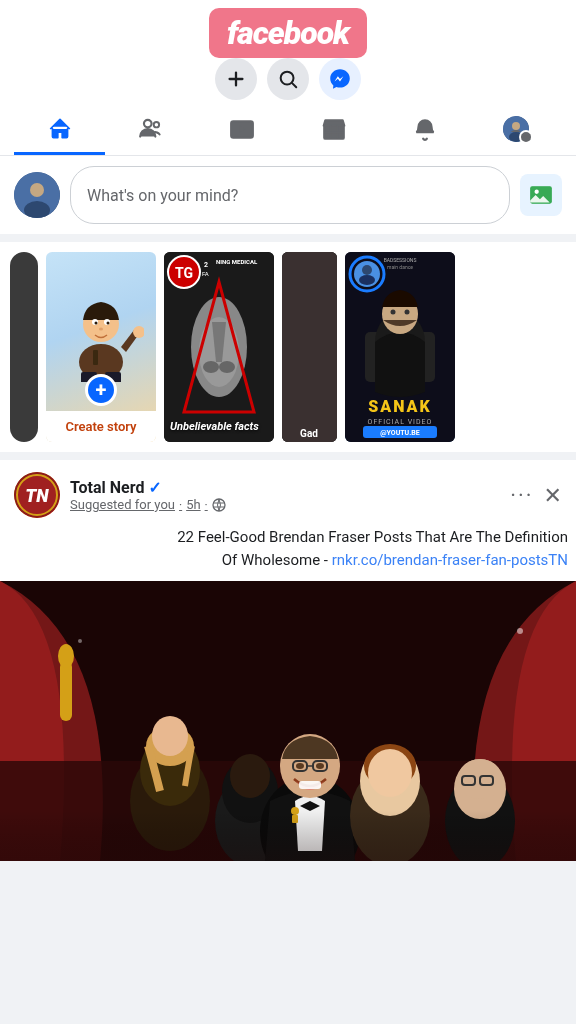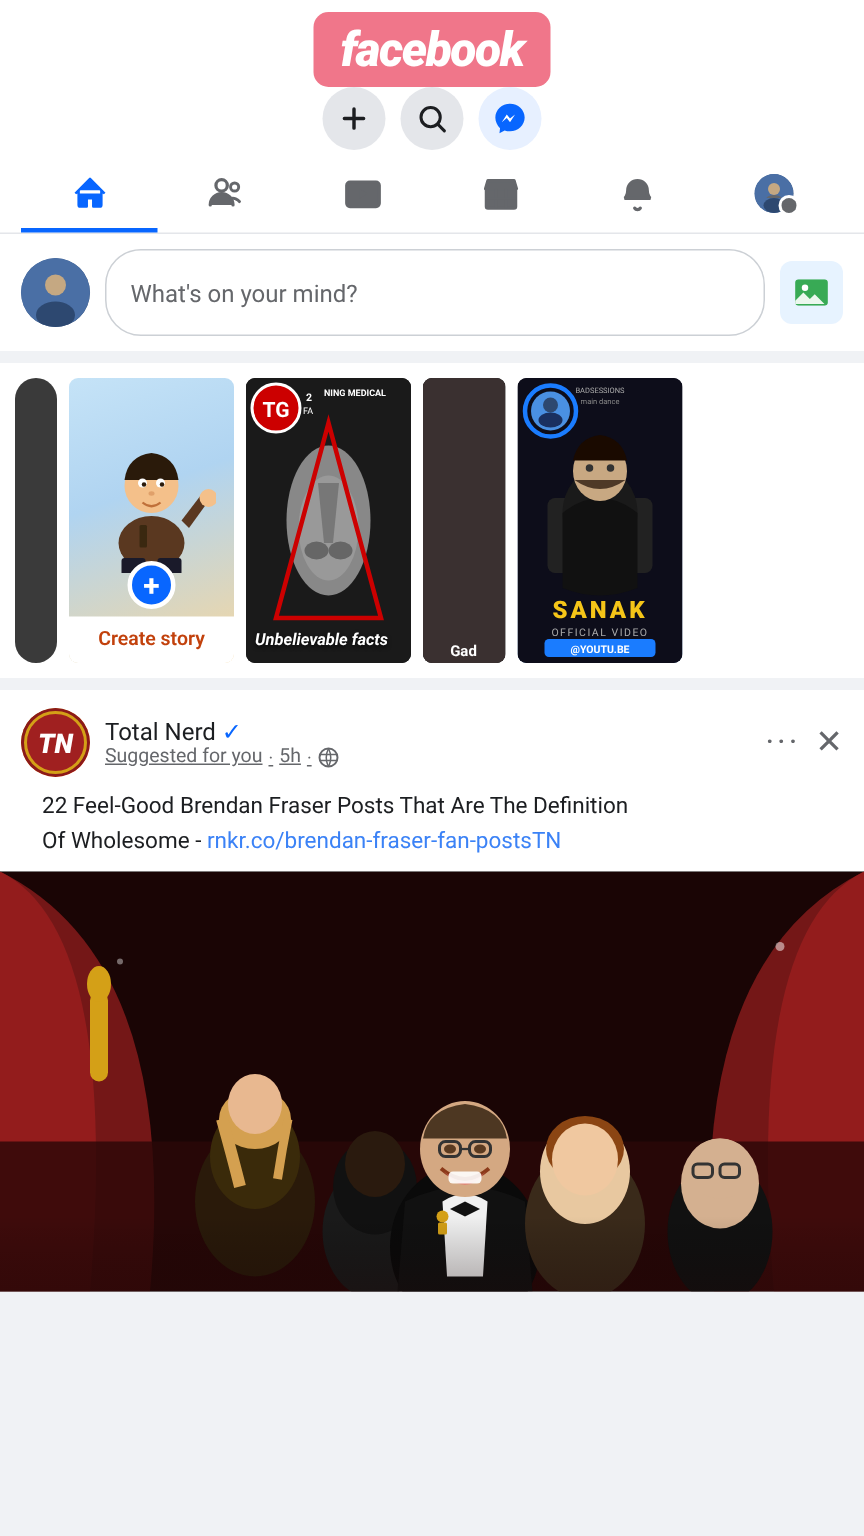--- a/index.html
+++ b/index.html
@@ -283,21 +283,21 @@
       font-size: 18px;
       font-weight: 900;
       color: white;
       font-style: italic;
     }
     .post-meta {
       flex: 1;
     }
     .post-author {
       font-size: 16px;
-      font-weight: 400;
+      font-weight: 700;
       color: #1c1e21;
       display: flex;
       align-items: center;
       gap: 4px;
     }
     .verified-badge {
       color: #0866ff;
       font-size: 16px;
     }
     .post-subtitle {
@@ -318,24 +318,25 @@
       color: #65676b;
       cursor: pointer;
       letter-spacing: 2px;
     }
     .close-btn {
       font-size: 22px;
       color: #65676b;
       cursor: pointer;
     }
     .post-text {
-      padding: 0 28px 10px;
+      padding: 0 8px 10px;
       font-size: 15px;
       line-height: 1.5;
       color: #1c1e21;
+      text-align: right;
     }
     .post-link {
       color: #3b82f6;
     }
     .post-image {
       width: 100%;
       height: 280px;
       background: #1a1a1a;
       display: flex;
       align-items: flex-end;

